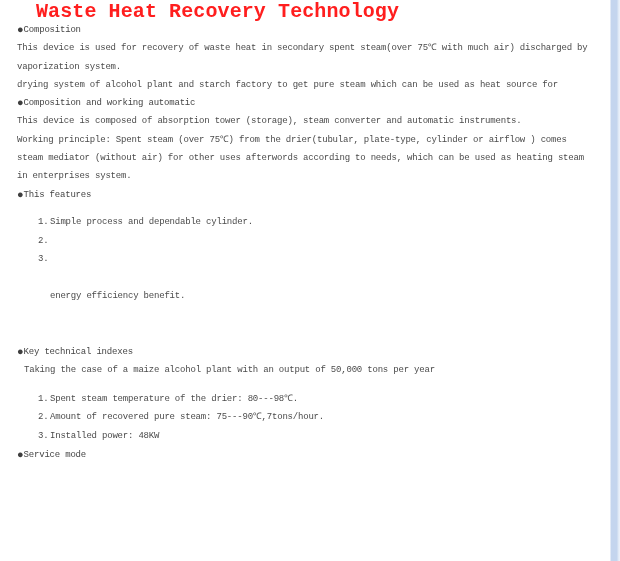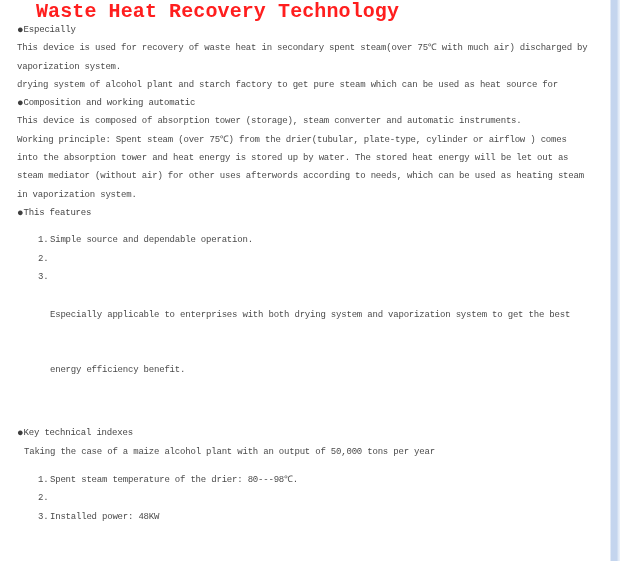--- a/index.html
+++ b/index.html
@@ -41,80 +41,80 @@
   .pline {
     line-height: 18.3px;
     white-space: pre;
   }
   .indent1 { margin-left: 7px; }
   .olist { margin-top: 9px; }
   .olist.key { margin-top: 10px; }
   .li-row { display: flex; line-height: 18.6px; }
   .num { flex: none; width: 12px; margin-left: 21px; }
   .li-text { white-space: pre; }
-  .mt7 { margin-top: 7px; }
+  .mt7 { }
   .blue-strip {
     position: absolute;
     top: 0; right: 0;
     width: 12px; height: 561px;
     background: linear-gradient(to right,
       #ffffff 0px, #ffffff 2px,
       #c4d5ee 3px, #c4d5ee 9px,
       #dce7f5 10px, #edf2fa 12px);
   }
 </style>
 </head>
 <body>
 
 <div class="content">
 
   <div class="title">Waste Heat Recovery Technology</div>
 
-  <div class="heading"><span class="bullet">●</span><span>Especially</span></div>
+  <div class="heading"><span class="bullet">●</span><span>Composition</span></div>
   <div class="pline">This device is used for recovery of waste heat in secondary spent steam(over 75℃ with much air) discharged by</div>
   <div class="pline">vaporization system.</div>
   <div class="pline">drying system of alcohol plant and starch factory to get pure steam which can be used as heat source for</div>
 
   <div class="heading"><span class="bullet">●</span><span>Composition and working automatic</span></div>
   <div class="pline">This device is composed of absorption tower (storage), steam converter and automatic instruments.</div>
   <div class="pline">Working principle: Spent steam (over 75℃) from the drier(tubular, plate-type, cylinder or airflow ) comes</div>
-  <div class="pline">into the absorption tower and heat energy is stored up by water. The stored heat energy will be let out as</div>
   <div class="pline">steam mediator (without air) for other uses afterwords according to needs, which can be used as heating steam</div>
-  <div class="pline">in vaporization system.</div>
+  <div class="pline">in enterprises system.</div>
 
   <div class="heading"><span class="bullet">●</span><span>This features</span></div>
   <div class="olist">
     <div class="li-row">
       <span class="num">1.</span>
-      <span class="li-text">Simple source and dependable operation.</span>
+      <span class="li-text">Simple process and dependable cylinder.</span>
     </div>
     <div class="li-row">
       <span class="num">2.</span>
     </div>
     <div class="li-row">
       <span class="num">3.</span>
       <span class="li-text">
-        <div>Especially applicable to enterprises with both drying system and vaporization system to get the best</div>
         <div>energy efficiency benefit.</div>
       </span>
     </div>
   </div>
 
   <div class="heading mt7"><span class="bullet">●</span><span>Key technical indexes</span></div>
   <div class="pline indent1">Taking the case of a maize alcohol plant with an output of 50,000 tons per year</div>
   <div class="olist key">
     <div class="li-row">
       <span class="num">1.</span>
       <span class="li-text">Spent steam temperature of the drier: 80---98℃.</span>
     </div>
     <div class="li-row">
       <span class="num">2.</span>
+      <span class="li-text">Amount of recovered pure steam: 75---90℃,7tons/hour.</span>
     </div>
     <div class="li-row">
       <span class="num">3.</span>
       <span class="li-text">Installed power: 48KW</span>
     </div>
   </div>
 
+  <div class="heading mt7"><span class="bullet">●</span><span>Service mode</span></div>
 
 </div>
 
 <div class="blue-strip"></div>
 
 </body></html>

